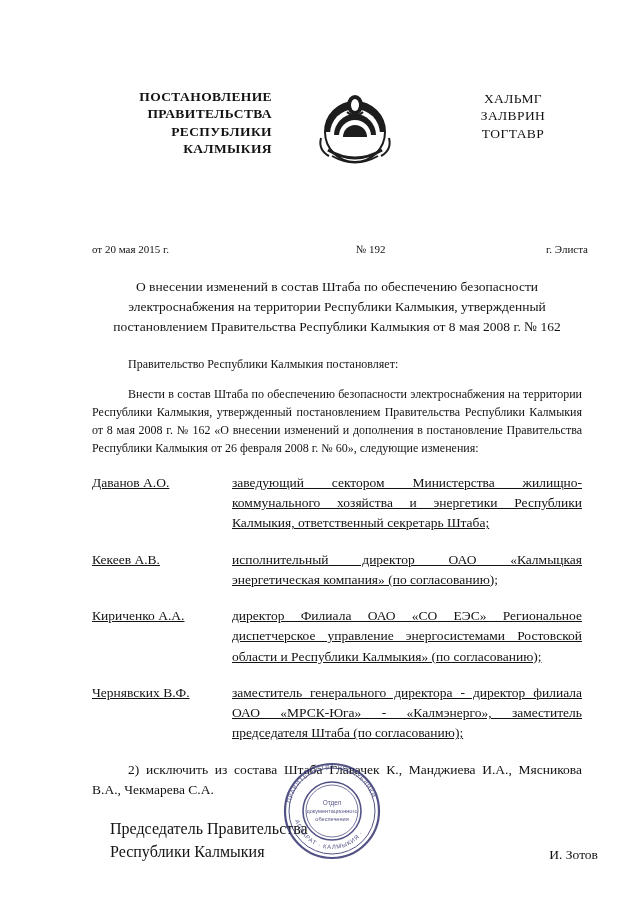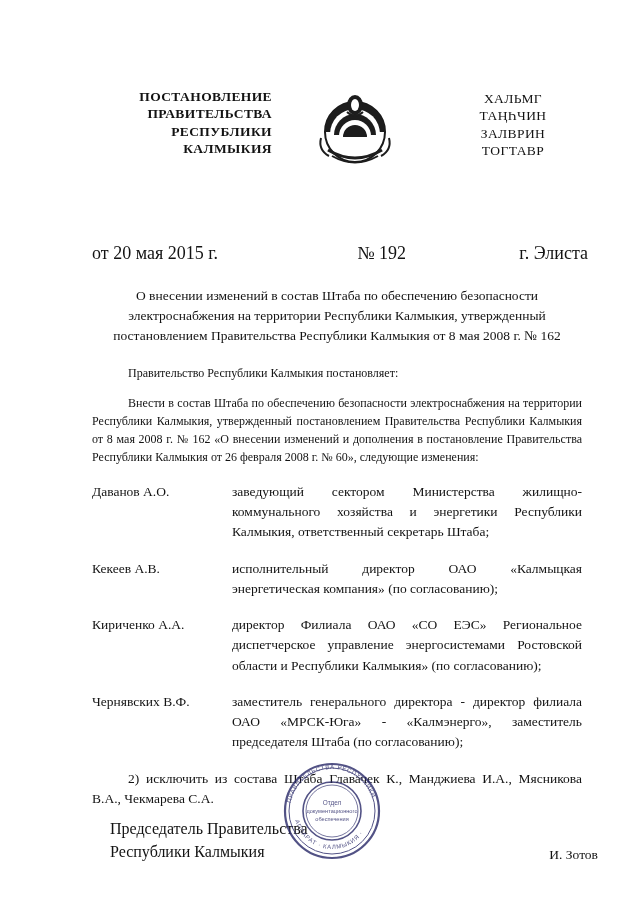--- a/index.html
+++ b/index.html
@@ -54,21 +54,21 @@
     display: flex;
     justify-content: center;
     padding-top: 0px;
   }
 
   
   .meta-row {
     display: flex;
     align-items: baseline;
     padding: 46px 52px 0 92px;
-    font-size: 18px;
+    font-size: 11px;
   }
   .meta-date { flex: 0 0 auto; }
   .meta-number { flex: 1 1 auto; text-align: center; padding-left: 26px; margin-top: 27px;}
   .meta-city { flex: 0 0 auto; }
 
   
   .doc-title {
     margin: 22px 60px 15px 94px;
     font-size: 13.5px;
     line-height: 1.48;
@@ -100,20 +100,21 @@
   .persons {
     margin: 16px 58px 0 92px;
     font-size: 13.5px;
     line-height: 1.5;
     border-collapse: collapse;
     width: calc(640px - 92px - 58px);
   }
   .persons td {
     vertical-align: top;
     padding: 0 0 16px 0;
+    text-decoration: underline;
   }
   .persons td.name {
     width: 132px;
     white-space: nowrap;
     padding-right: 8px;
   }
   .persons td.role {
     text-align: justify;
   }
 
@@ -178,21 +179,20 @@
         <path d="M31 24 q8 7 16 0" fill="none" stroke="#1d1d1d" stroke-width="2"></path>
         <path d="M12 62 q27 16 54 0" fill="none" stroke="#1d1d1d" stroke-width="3"></path>
         <path d="M16 68 q23 13 46 0" fill="none" stroke="#1d1d1d" stroke-width="2"></path>
         <path d="M5 50 q-3 12 8 18" fill="none" stroke="#1d1d1d" stroke-width="2"></path>
         <path d="M73 50 q3 12 -8 18" fill="none" stroke="#1d1d1d" stroke-width="2"></path>
       </svg>
     </div>
 
     <div class="header-right">
       <div>ХАЛЬМГ</div>
-      <div>ТАҢҺЧИН</div>
       <div>ЗАЛВРИН</div>
       <div>ТОГТАВР</div>
     </div>
   </div>
 
   <div class="meta-row">
     <div class="meta-date">от 20 мая 2015 г.</div>
     <div class="meta-number">№ 192</div>
     <div class="meta-city">г. Элиста</div>
   </div>

